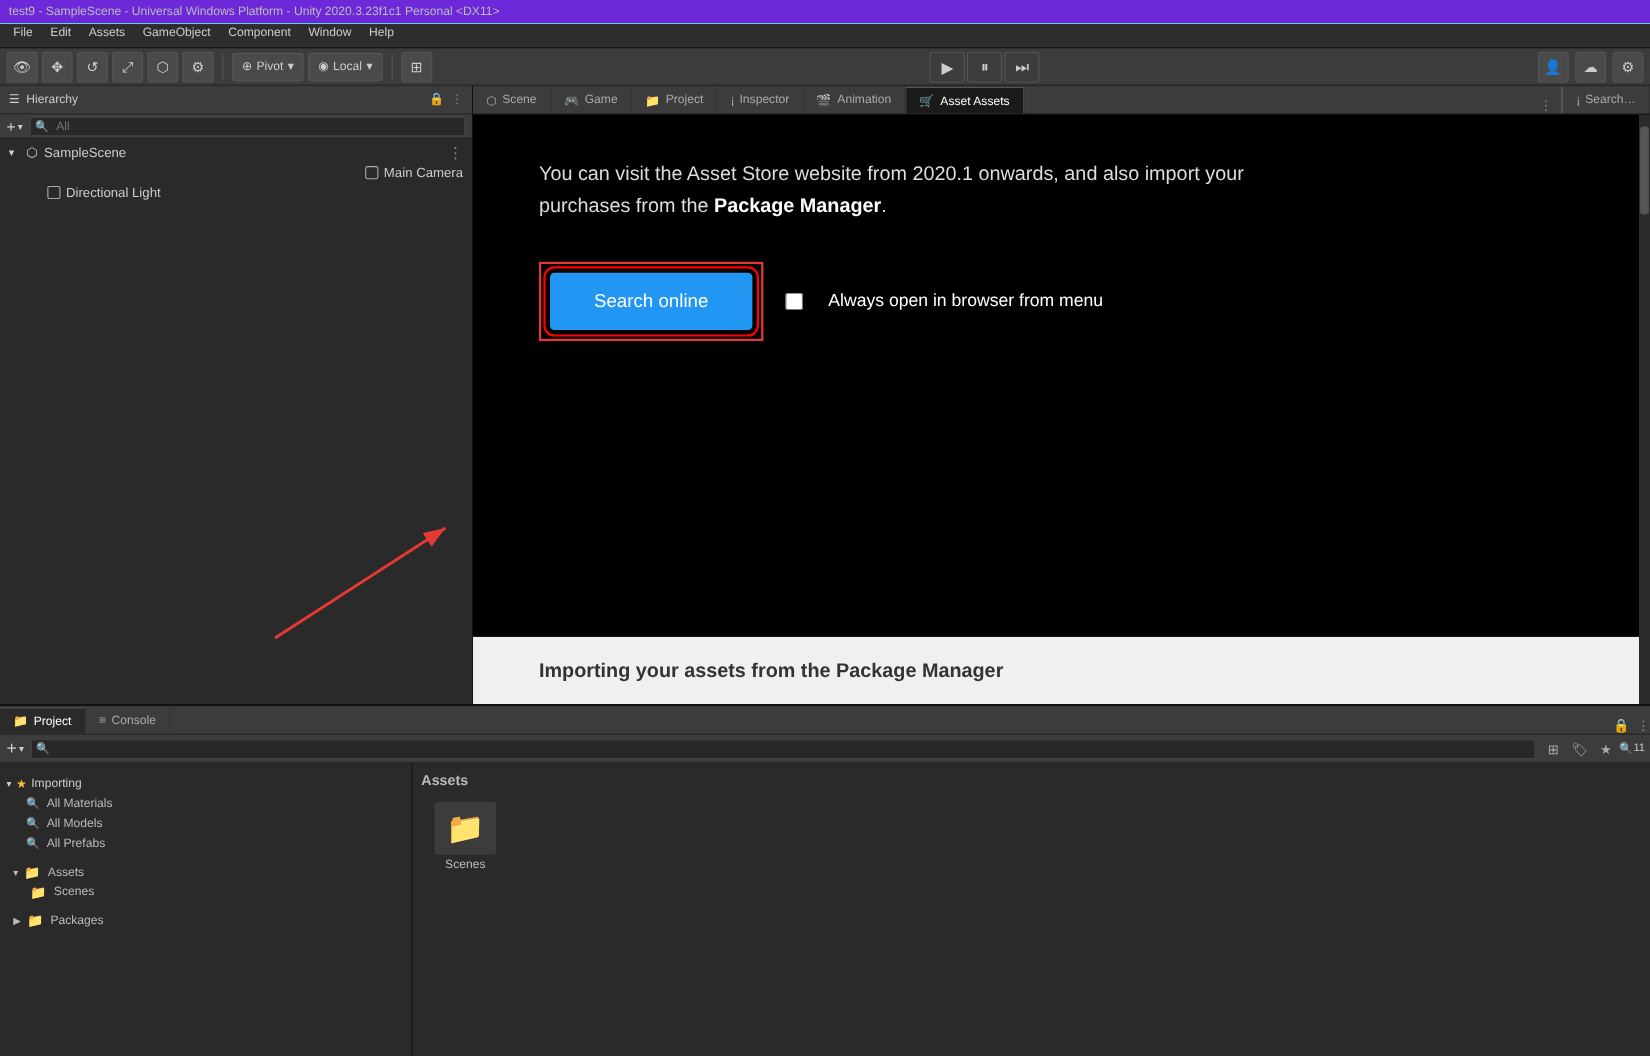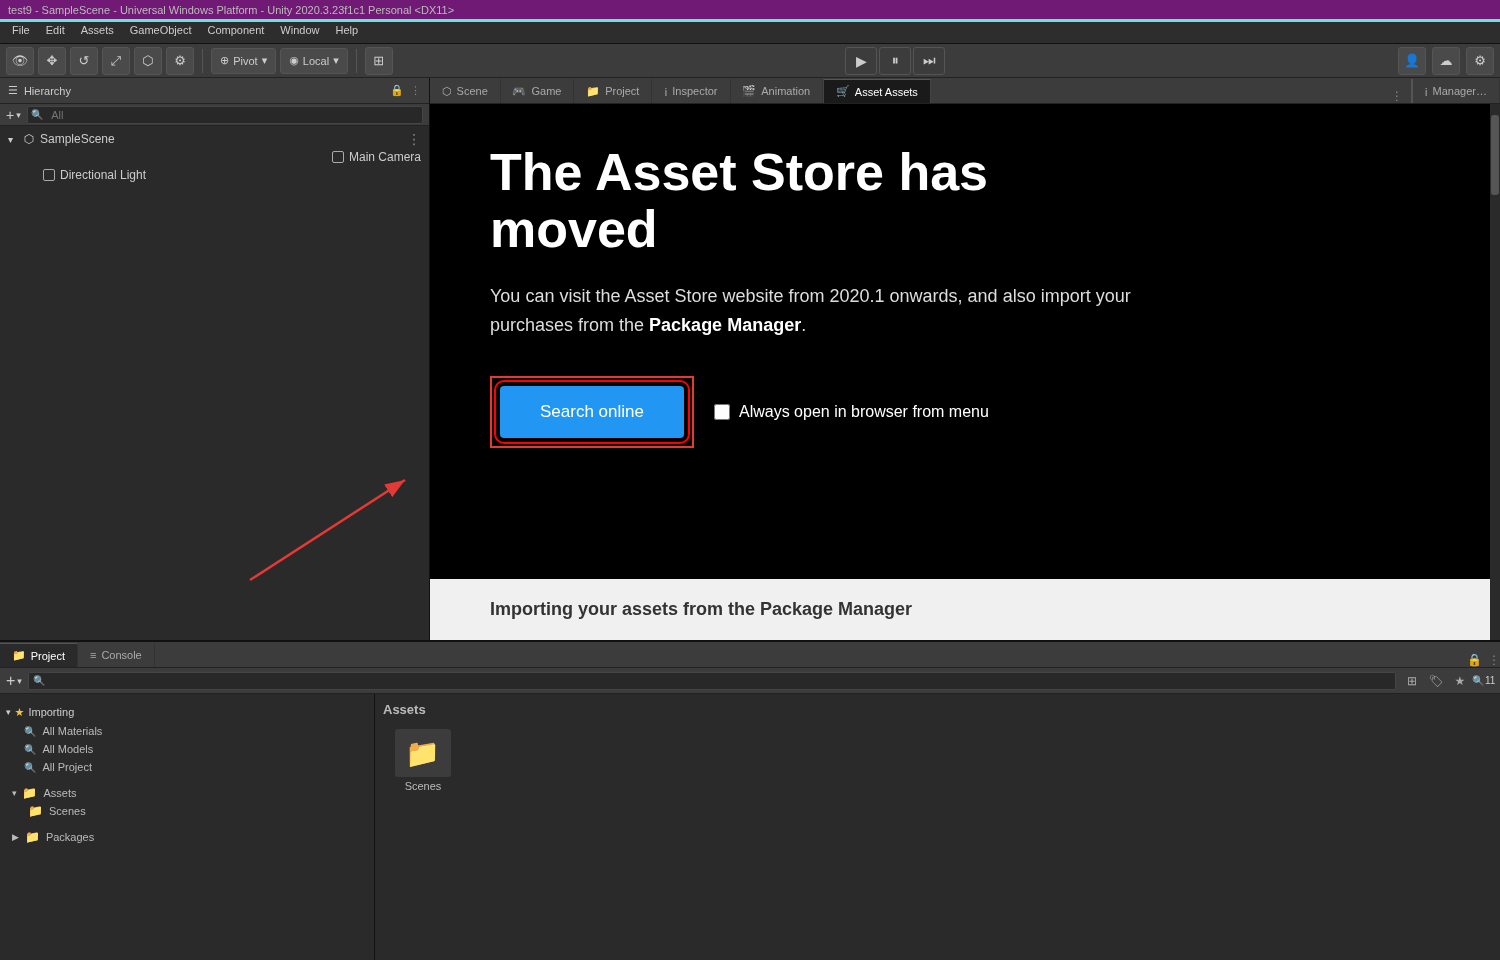--- a/index.html
+++ b/index.html
@@ -10,27 +10,27 @@
       font-family: 'Segoe UI', Arial, sans-serif;
       font-size: 12px;
       color: #ccc;
       overflow: hidden;
       position: relative;
     }
 
     
     .title-bar {
       height: 22px;
-      background: #701a75;
+      background: #6d28d9;
       display: flex;
       align-items: center;
       padding: 0 8px;
       font-size: 11px;
       color: #bbb;
-      border-bottom: 3px solid #5eead4;
+      border-bottom: 1px solid #5eead4;
     }
 
     
     .menu-bar {
       height: 22px;
       background: #2d2d2d;
       display: flex;
       align-items: flex-start;
       padding: 0 4px;
       font-size: 11px;
@@ -256,21 +256,21 @@
       font-size: 17px;
       font-weight: 400;
       border-radius: 4px;
       cursor: pointer;
       outline: 2px solid red;
       outline-offset: 4px;
     }
     .checkbox-area {
       display: flex;
       align-items: center;
-      gap: 9px;
+      gap: 23px;
       color: #fff;
       font-size: 16px;
     }
     .checkbox-area input[type=checkbox] {
       width: 16px;
       height: 16px;
       cursor: pointer;
     }
     .asset-store-bottom {
       background: #f0f0f0;
@@ -617,30 +617,26 @@
       <div class="tab active">
         <span>🛒</span>
         <span>Asset Assets</span>
       </div>
       <div style="margin-left: auto; display: flex; align-items: center; padding: 0 8px; gap: 6px;">
         <span style="color:#888;">⋮</span>
       </div>
 
       <div class="tab" style="border-left: 2px solid #555;">
         <span>ℹ</span>
-        <span>Manager…</span>
+        <span>Search…</span>
       </div>
     </div>
 
     <div class="asset-store-content">
       <div class="asset-store-inner">
-        <div class="asset-store-title">
-          <span>The Asset Store has</span><br>
-          <span>moved</span>
-        </div>
         <div class="asset-store-desc">
           <span>You can visit the Asset Store website from 2020.1 onwards, and also import your purchases from the </span><strong>Package Manager</strong><span>.</span>
         </div>
         <div class="asset-store-actions">
 
           <div style="border: 2px solid #e53935; padding: 8px; display: inline-block;">
             <button class="search-online-btn">Search online</button>
           </div>
           <div class="checkbox-area">
             <input type="checkbox" style="">
@@ -706,21 +702,21 @@
         <div class="section-item">
           <span class="search-icon-sm">🔍</span>
           <span>All Materials</span>
         </div>
         <div class="section-item">
           <span class="search-icon-sm">🔍</span>
           <span>All Models</span>
         </div>
         <div class="section-item">
           <span class="search-icon-sm">🔍</span>
-          <span>All Project</span>
+          <span>All Prefabs</span>
         </div>
       </div>
 
       <div class="folder-section">
         <div class="folder-item">
           <span style="font-size:9px;">▾</span>
           <span class="folder-icon">📁</span>
           <span>Assets</span>
         </div>
         <div class="folder-item" style="padding-left: 28px;">

